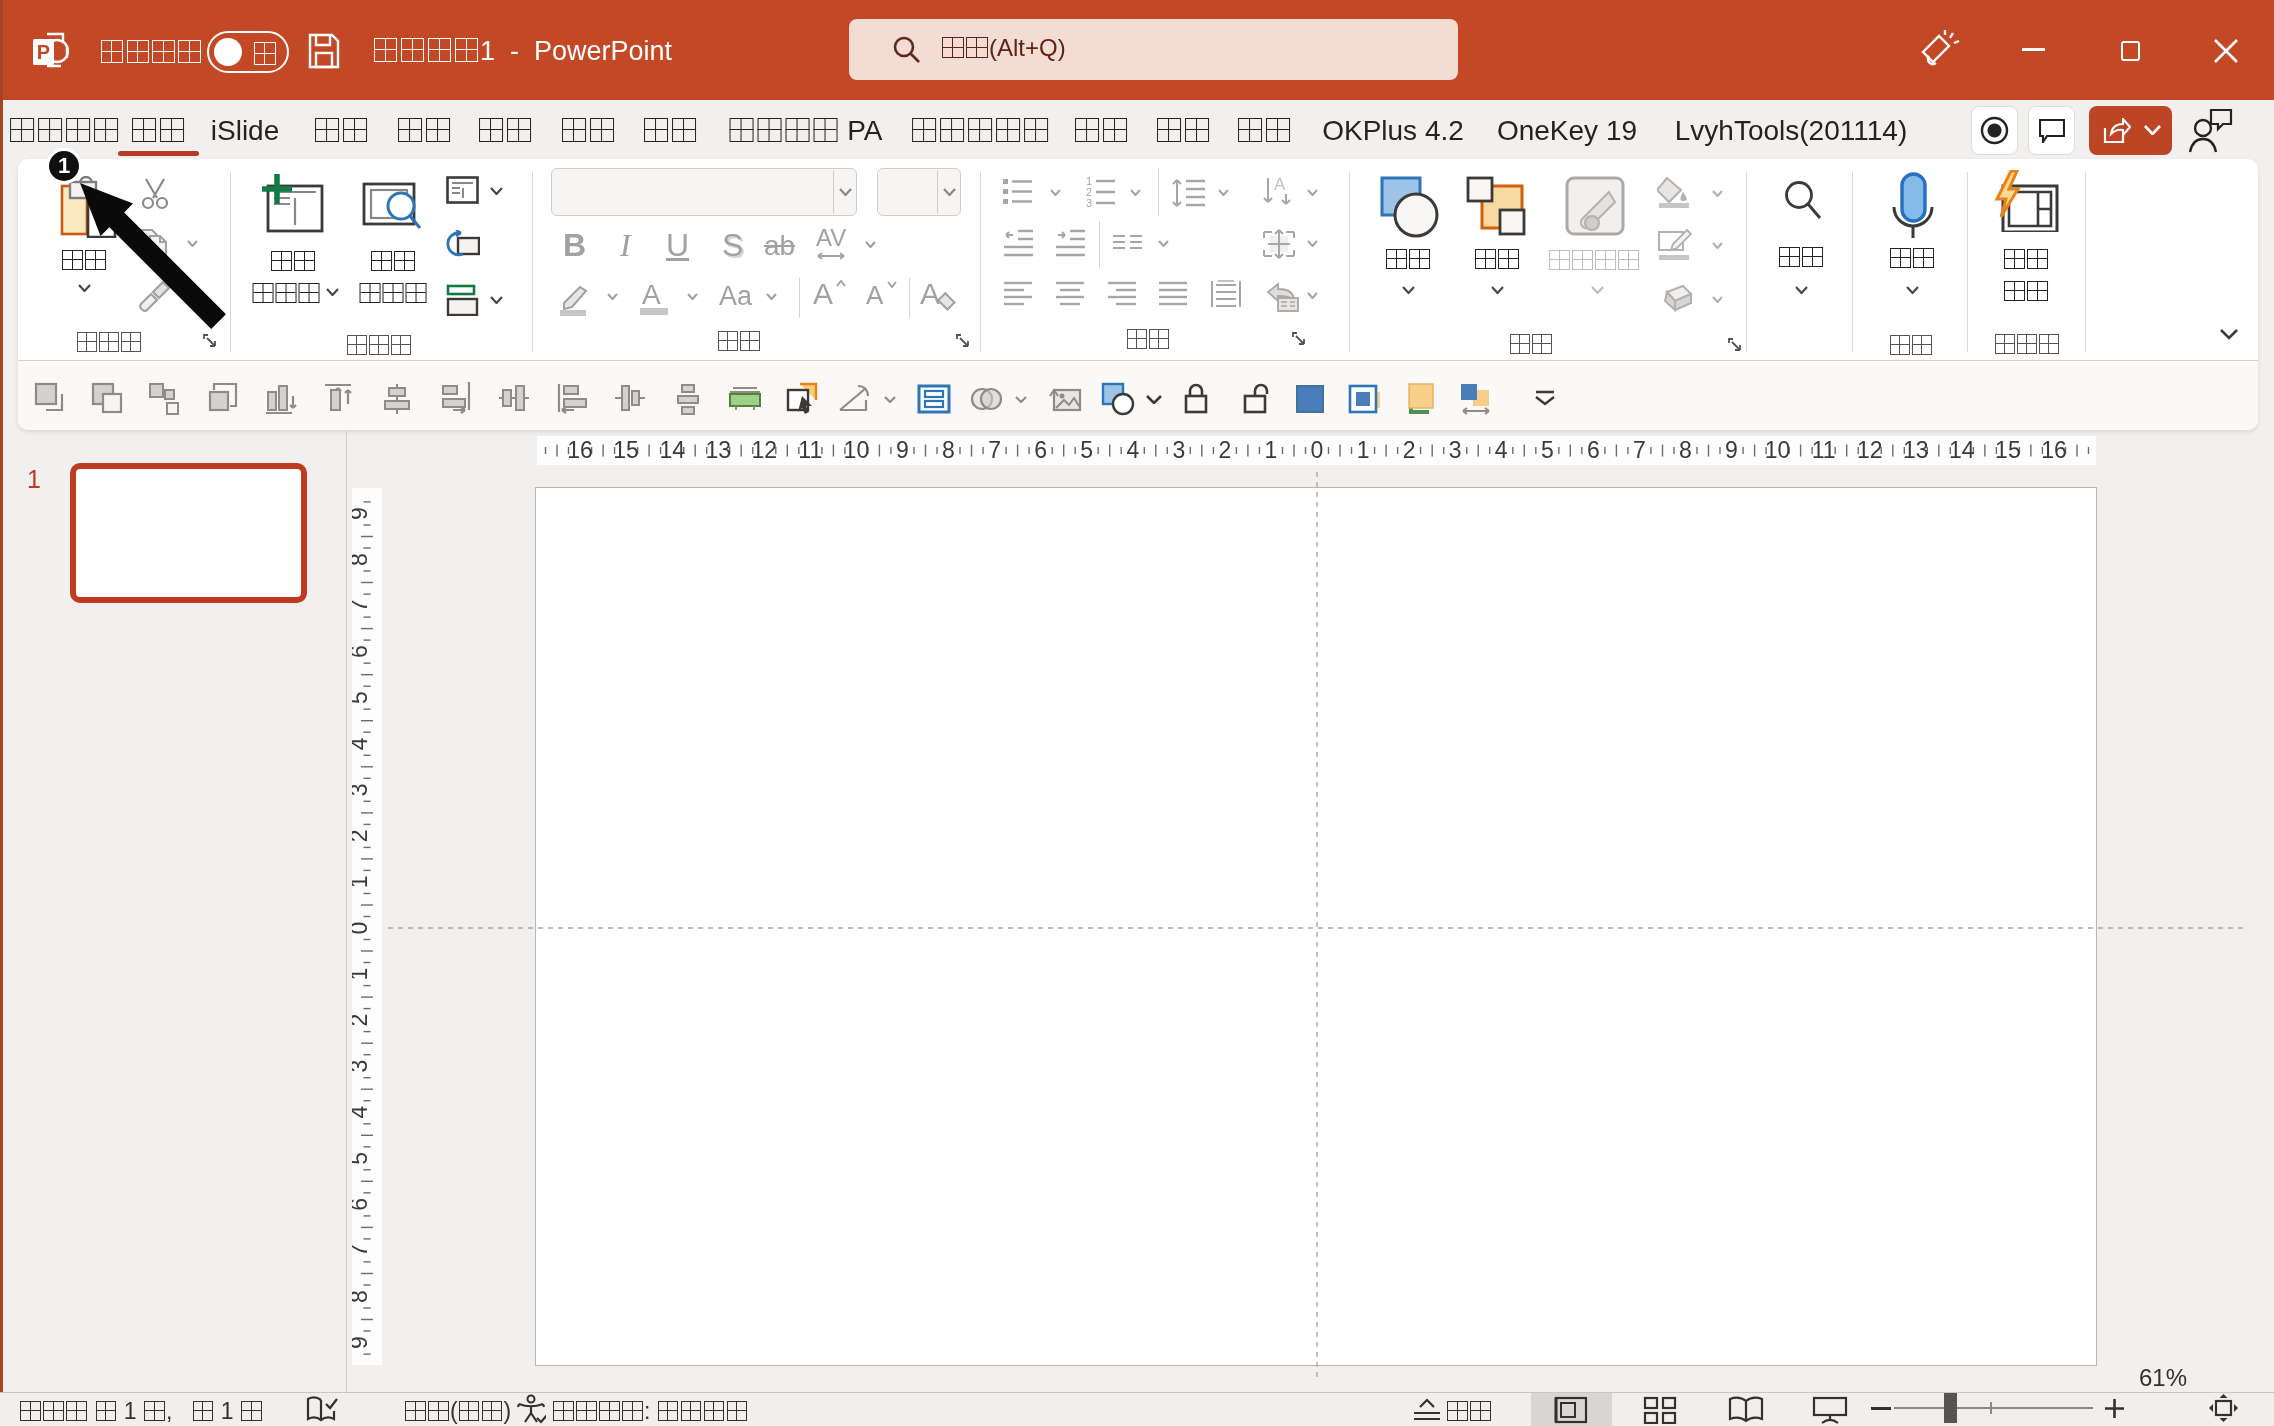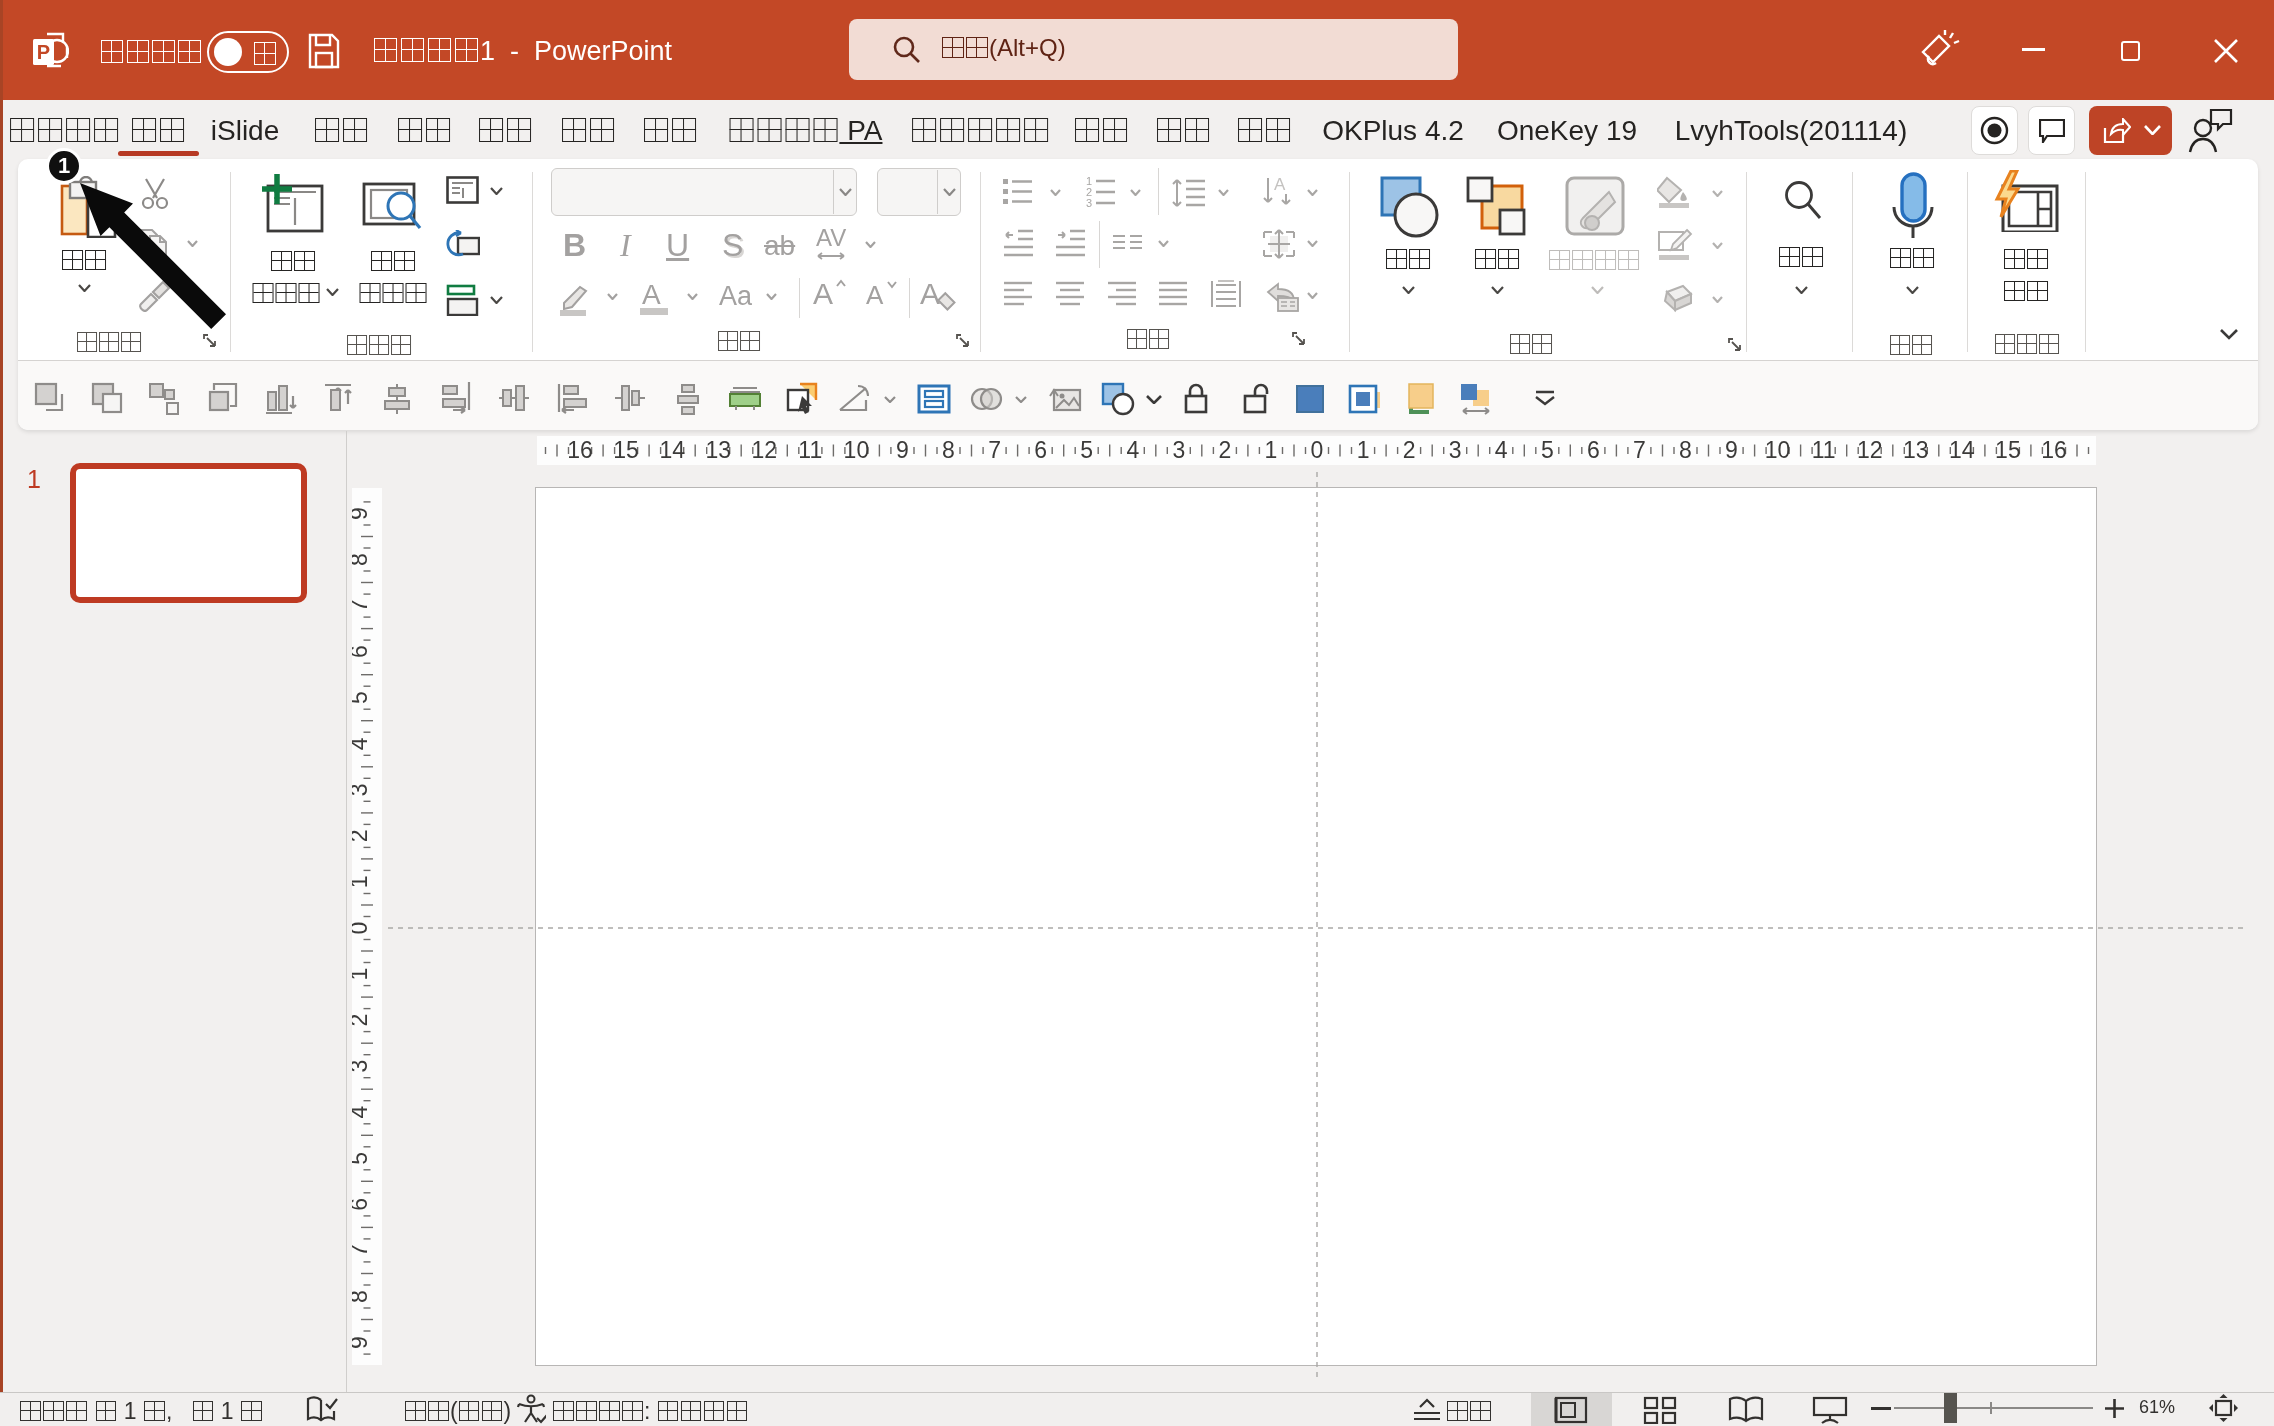--- a/index.html
+++ b/index.html
@@ -49,21 +49,21 @@
     <path d="M1 1 L23 23 M23 1 L1 23" stroke="#fff" stroke-width="2.6"></path>
   </svg>
 <div class="mi ctr" style="left:64px;"><b class="g"></b><b class="g"></b><b class="g"></b><b class="g"></b></div>
 <div class="mi ctr" style="left:158px;font-weight:bold;"><b class="g"></b><b class="g"></b></div>
 <div class="mi ctr" style="left:245px;">iSlide</div>
 <div class="mi ctr" style="left:341px;"><b class="g"></b><b class="g"></b></div>
 <div class="mi ctr" style="left:424px;"><b class="g"></b><b class="g"></b></div>
 <div class="mi ctr" style="left:505px;"><b class="g"></b><b class="g"></b></div>
 <div class="mi ctr" style="left:588px;"><b class="g"></b><b class="g"></b></div>
 <div class="mi ctr" style="left:670px;"><b class="g"></b><b class="g"></b></div>
-<div class="mi ctr" style="left:805px;text-decoration:underline;"><b class="g"></b><b class="g"></b><b class="g"></b><b class="g"></b> PA</div>
+<div class="mi ctr" style="left:805px;"><b class="g"></b><b class="g"></b><b class="g"></b><b class="g"></b> PA</div>
 <div class="mi ctr" style="left:980px;"><b class="g"></b><b class="g"></b><b class="g"></b><b class="g"></b><b class="g"></b></div>
 <div class="mi ctr" style="left:1101px;"><b class="g"></b><b class="g"></b></div>
 <div class="mi ctr" style="left:1183px;"><b class="g"></b><b class="g"></b></div>
 <div class="mi ctr" style="left:1264px;"><b class="g"></b><b class="g"></b></div>
 <div class="mi ctr" style="left:1393px;">OKPlus 4.2</div>
 <div class="mi ctr" style="left:1567px;">OneKey 19</div>
 <div class="mi ctr" style="left:1791px;">LvyhTools(201114)</div>
 <div class="abs" style="left:118px;top:151px;width:81px;height:5px;border-radius:2.5px;background:#B73A24"></div>
 <div class="abs" style="left:1971px;top:106px;width:47px;height:49px;background:#fff;border:1px solid #DEDCDA;border-radius:8px"></div>
 <svg class="abs" style="left:1980px;top:116px;" width="29" height="29" viewBox="0 0 29 29">
@@ -795,20 +795,20 @@
     <rect x="2" y="2" width="32" height="17" fill="none" stroke="#33312F" stroke-width="2.2"></rect>
     <path d="M18 19 v4 M10 27 c5 -4 11 -4 16 0" fill="none" stroke="#33312F" stroke-width="2.2"></path>
   </svg>
 <div class="abs" style="left:1871px;top:1407px;width:20px;height:3px;background:#33312F"></div>
 <div class="abs" style="left:1894px;top:1407px;width:199px;height:2px;background:#8A8886"></div>
 <div class="abs" style="left:1990px;top:1402px;width:2px;height:12px;background:#8A8886"></div>
 <div class="abs" style="left:1944px;top:1393px;width:13px;height:30px;background:#56544F"></div>
 <svg class="abs" style="left:2105px;top:1399px;" width="19" height="19" viewBox="0 0 19 19">
     <path d="M9.5 0 v19 M0 9.5 h19" stroke="#33312F" stroke-width="2.6"></path>
   </svg>
-<div class="abs" style="left:2139px;top:1397px;font-size:18px;color:#33312F">61%</div>
+<div class="abs" style="left:2139px;top:1364px;font-size:24px;color:#33312F">61%</div>
 <svg class="abs" style="left:2208px;top:1393px;" width="31" height="30" viewBox="0 0 31 30">
 <path d="M15.5 1 l4 4 h-8 z M15.5 29 l4 -4 h-8 z M1 15 l4 -4 v8 z M30 15 l-4 -4 v8 z" fill="#33312F"></path>
 <rect x="8" y="8" width="15" height="14" fill="none" stroke="#33312F" stroke-width="2.2"></rect>
 </svg>
 <div class="abs" style="left:46px;top:148px;width:36px;height:36px;background:#101010;border:3.5px solid #fff;border-radius:50%;color:#fff;font-size:22px;font-weight:bold;text-align:center;line-height:29px">1</div>
 <svg class="abs" style="left:75px;top:178px;" width="160" height="156" viewBox="0 0 160 156">
 <polygon points="5,5 58,25.5 49.2,34.4 151,136.2 136.2,151 34.4,49.2 25.5,58" fill="#0A0A0A"></polygon>
 </svg>
 </body></html>

